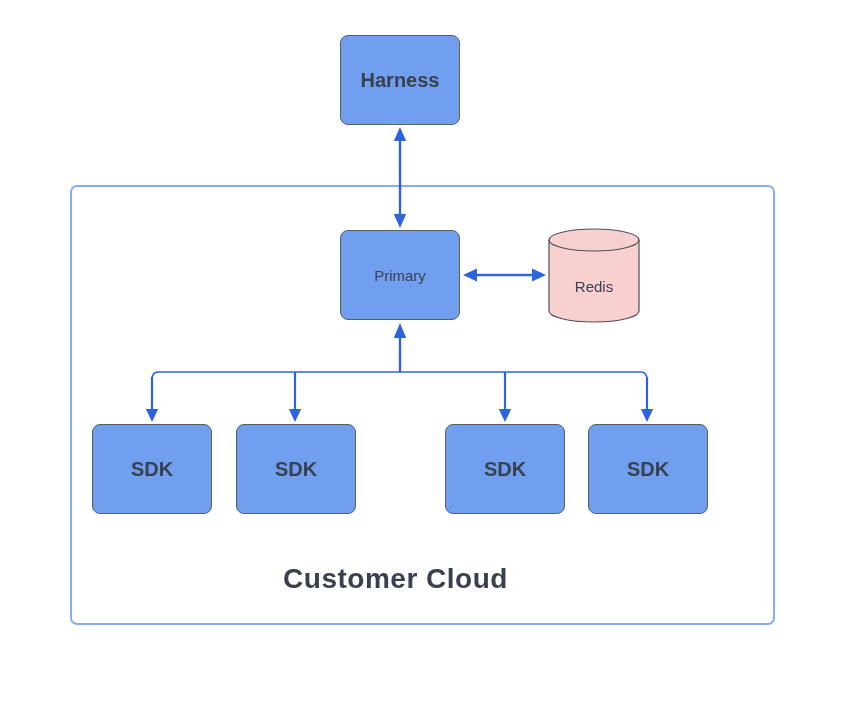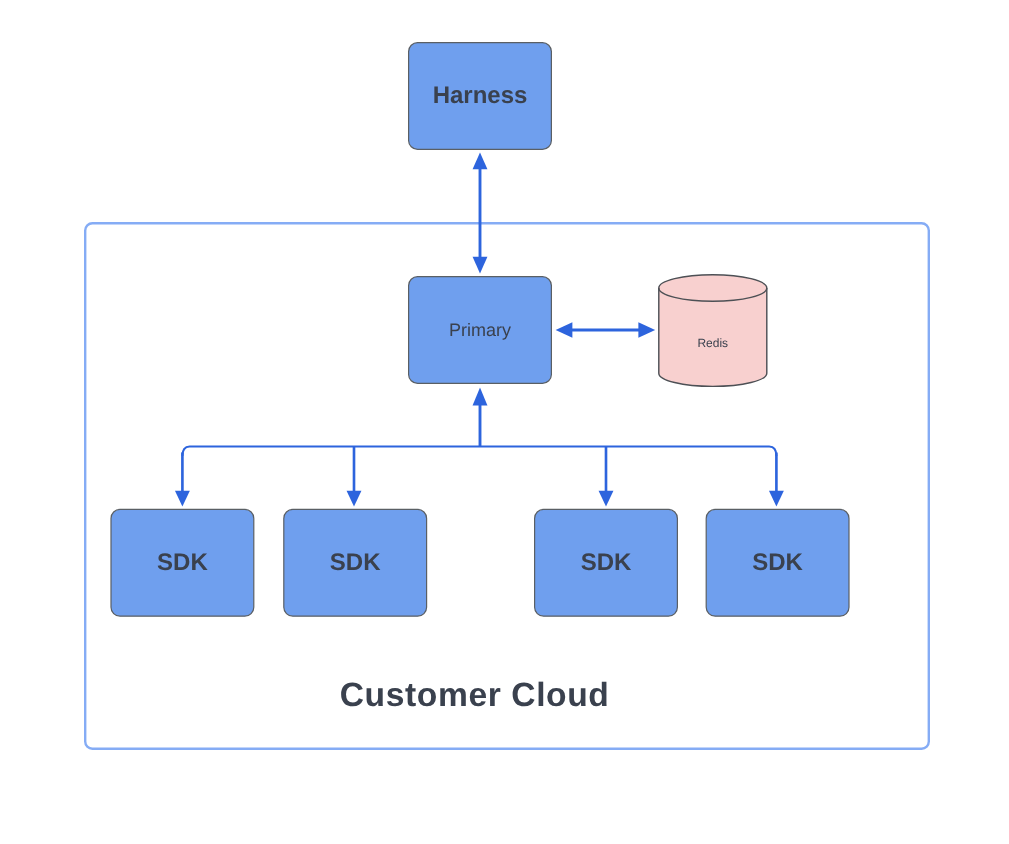--- a/index.html
+++ b/index.html
@@ -65,21 +65,21 @@
     width: 92px; height: 95px;
   }
   .cyl svg { position: absolute; left: 0; top: 0; }
   .cyl-label {
     position: absolute;
     left: 0; right: 0; top: 22px; bottom: 0;
     display: flex;
     align-items: center;
     justify-content: center;
     color: #3a414e;
-    font-size: 10px;
+    font-size: 15px;
   }
 </style>
 </head>
 <body>
 
 <div class="canvas">
 
   <div class="cloud">
     <div class="cloud-label">Customer Cloud</div>
   </div>

